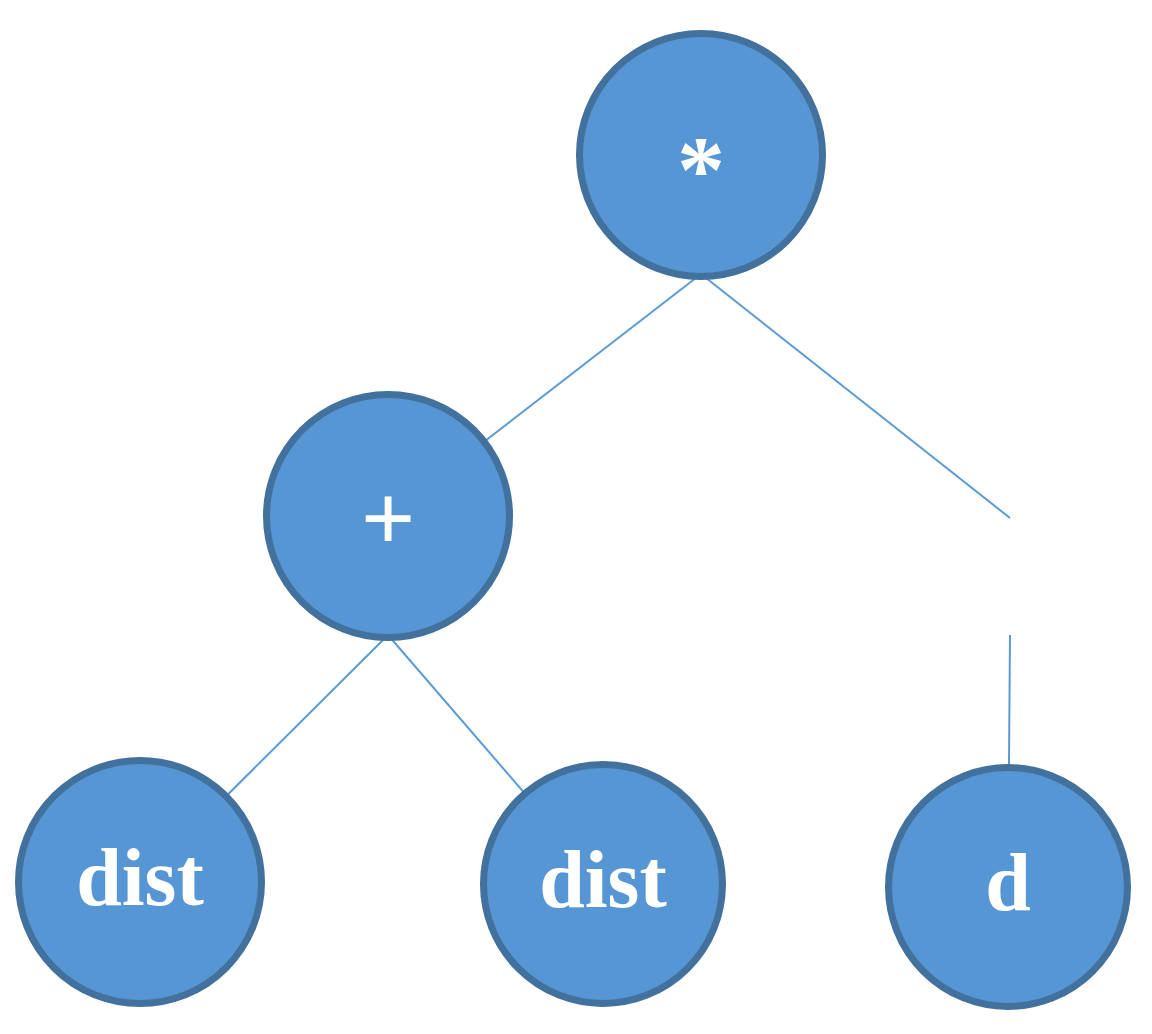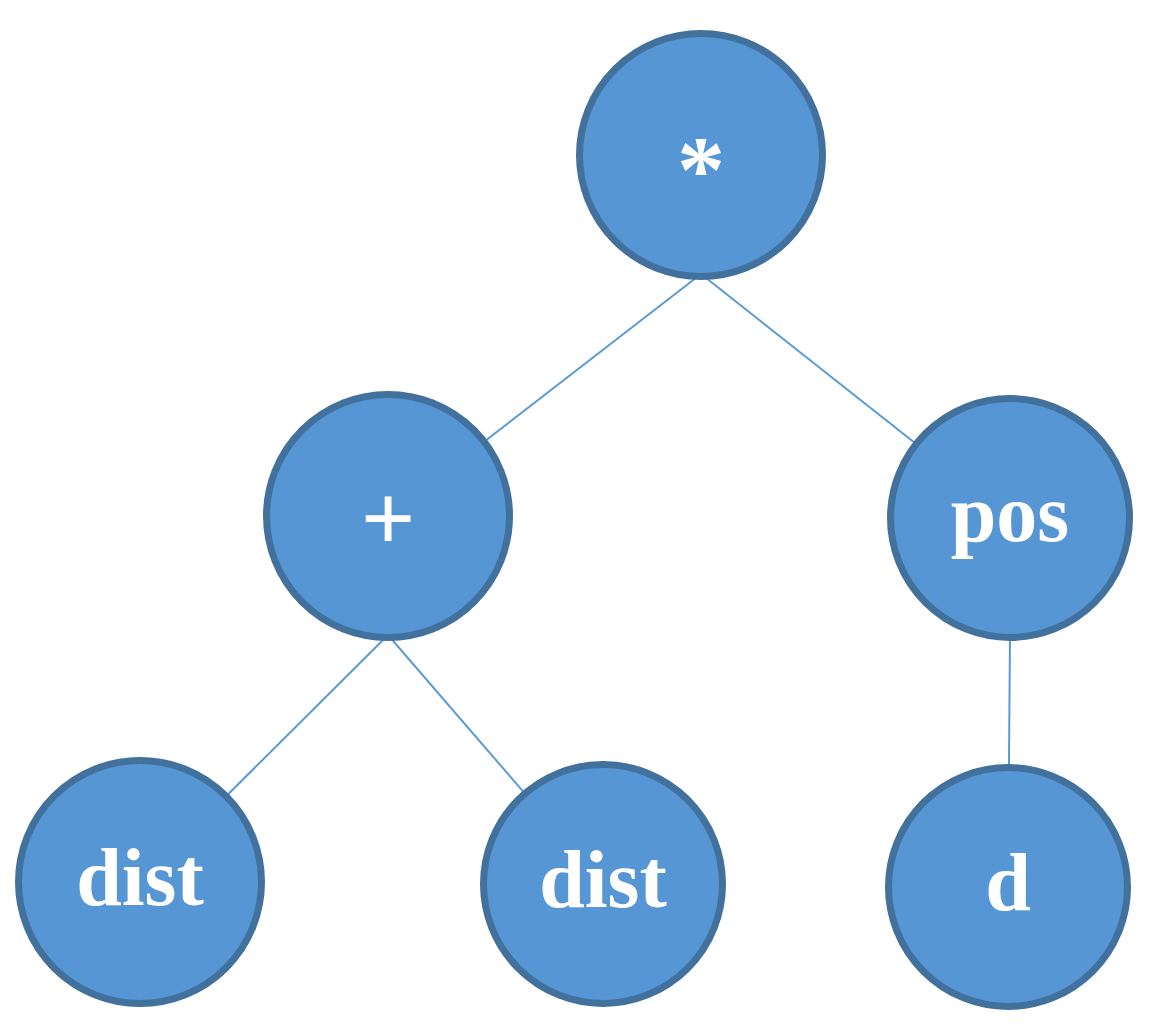--- a/index.html
+++ b/index.html
@@ -66,23 +66,20 @@
       <line x1="388" y1="635" x2="603" y2="884" class="edge-line"></line>
       <line x1="1010" y1="635" x2="1008" y2="887" class="edge-line"></line>
     </svg>
   <div class="node-layer" id="node-layer">
       <div class="tree-node" style="left: 576px; top: 30px; width: 250px; height: 250px;">
         <span class="node-label style-symbol-star">*</span>
       </div>
       <div class="tree-node" style="left: 263px; top: 391px; width: 250px; height: 250px;">
         <span class="node-label style-symbol-plus">+</span>
       </div>
-      <div class="tree-node" style="left: 887px; top: 395px; width: 246px; height: 246px;">
-        <span class="node-label style-word">pos</span>
-      </div>
       <div class="tree-node" style="left: 15px; top: 757px; width: 250px; height: 250px;">
         <span class="node-label style-word">dist</span>
       </div>
       <div class="tree-node" style="left: 480px; top: 761px; width: 246px; height: 246px;">
         <span class="node-label style-word">dist</span>
       </div>
       <div class="tree-node" style="left: 885px; top: 764px; width: 246px; height: 246px;">
         <span class="node-label style-word">d</span>
       </div>
     </div>

